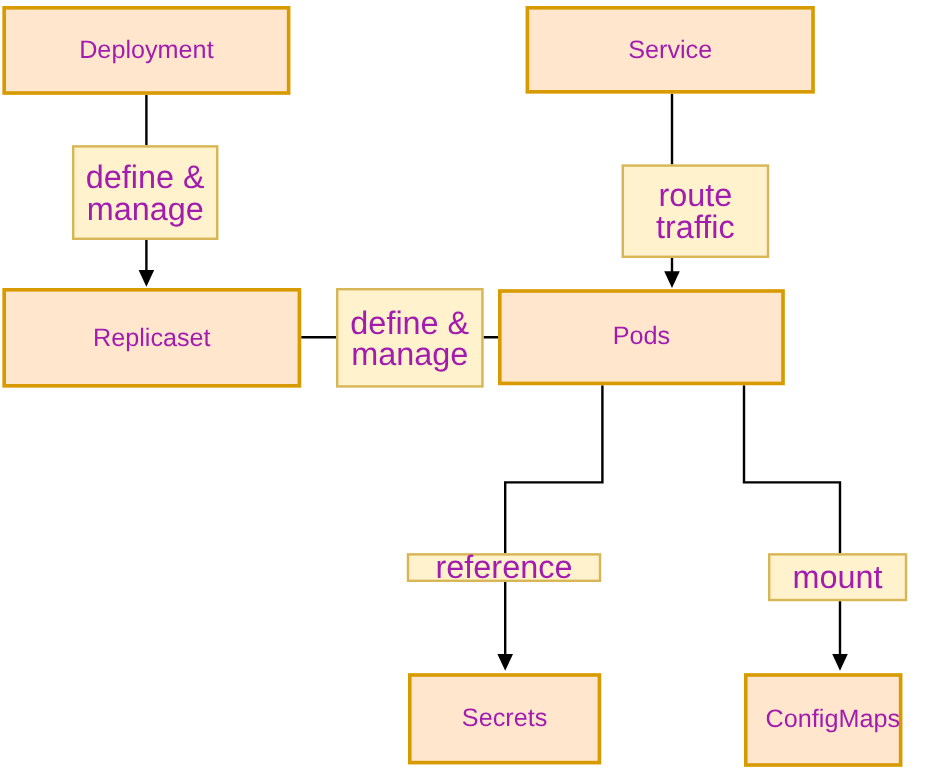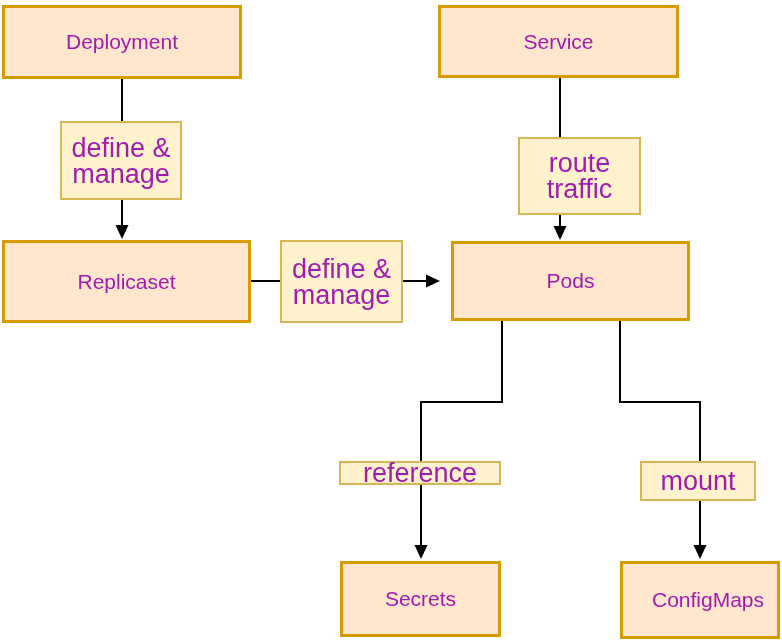--- a/index.html
+++ b/index.html
@@ -48,23 +48,23 @@
     justify-content: center;
     font-size: 27px;
     line-height: 26px;
     text-align: center;
     white-space: pre-line;
   }
   
   .n-deployment { left: 2px;   top: 5px;   width: 240px; height: 74px; }
   .n-service    { left: 438px; top: 5px;   width: 241px; height: 73px; }
   .n-replicaset { left: 2px;   top: 240px; width: 249px; height: 83px; }
-  .n-pods       { left: 451px; top: 241px; width: 239px; height: 80px; }
+  .n-pods       { left: 415px; top: 241px; width: 239px; height: 80px; }
   .n-secrets    { left: 340px; top: 561px; width: 161px; height: 76px; }
-  .n-configmaps { left: 620px; top: 561px; width: 160px; height: 78px; padding-left: 16px; }
+  .n-configmaps { left: 620px; top: 561px; width: 132px; height: 78px; padding-left: 16px; }
   
   .l-dm1   { left: 60px;  top: 121px; width: 122px; height: 79px; }
   .l-dm2   { left: 280px; top: 240px; width: 123px; height: 83px; }
   .l-rt    { left: 518px; top: 122px; width: 123px; height: 78px; margin-top: 15px; }
   .l-ref   { left: 339px; top: 461px; width: 162px; height: 24px; }
   .l-mount { left: 640px; top: 461px; width: 116px; height: 40px; }
 </style>
 </head>
 <body>
 

